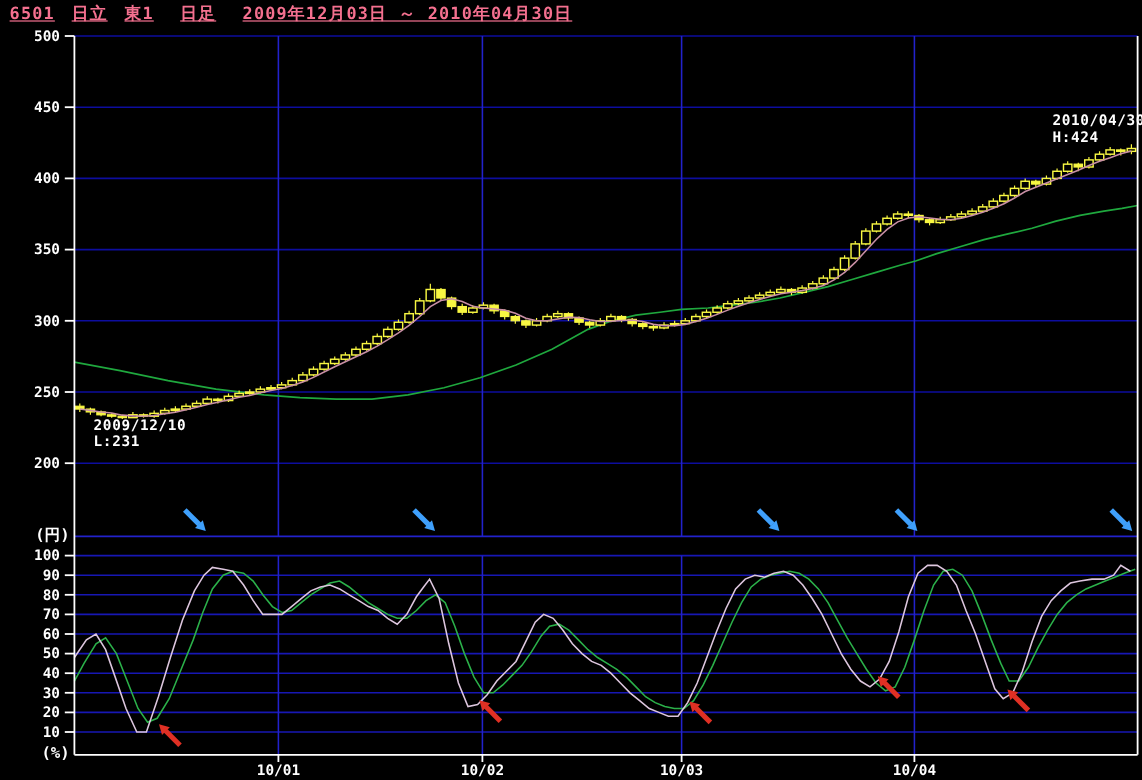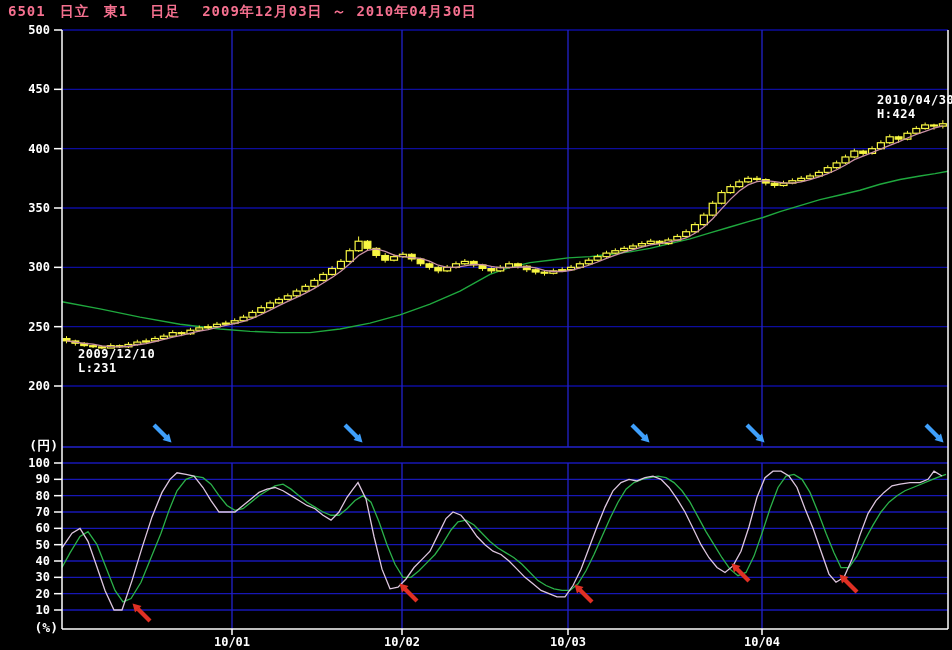--- a/index.html
+++ b/index.html
@@ -1,20 +1,20 @@
 <!DOCTYPE html>
 <html><head>
 <meta charset="utf-8">
 <style>
   html,body{margin:0;padding:0;background:#000;}
   .screen{position:relative;width:952px;height:650px;background:#000;overflow:hidden;
           font-family:"DejaVu Sans Mono","DejaVu Sans",monospace;}
   .hdr{position:absolute;left:8px;top:3px;font-size:14px;font-weight:bold;
        color:#f4708f;letter-spacing:1px;white-space:nowrap;}
-  .hdr span{margin-right:14px;}
+  .hdr span{margin-right:14px;text-decoration:underline;}
   .hdr .wide{margin-right:22px;}
   svg{position:absolute;left:0;top:0;}
   text{font-family:"DejaVu Sans Mono","DejaVu Sans",monospace;font-weight:bold;}
   .axlbl{font-size:12px;fill:#ffffff;}
   .unit{font-size:13px;fill:#ffffff;}
   .anno{font-size:12px;fill:#ffffff;letter-spacing:0.5px;}
 </style>
 </head>
 <body>
 

